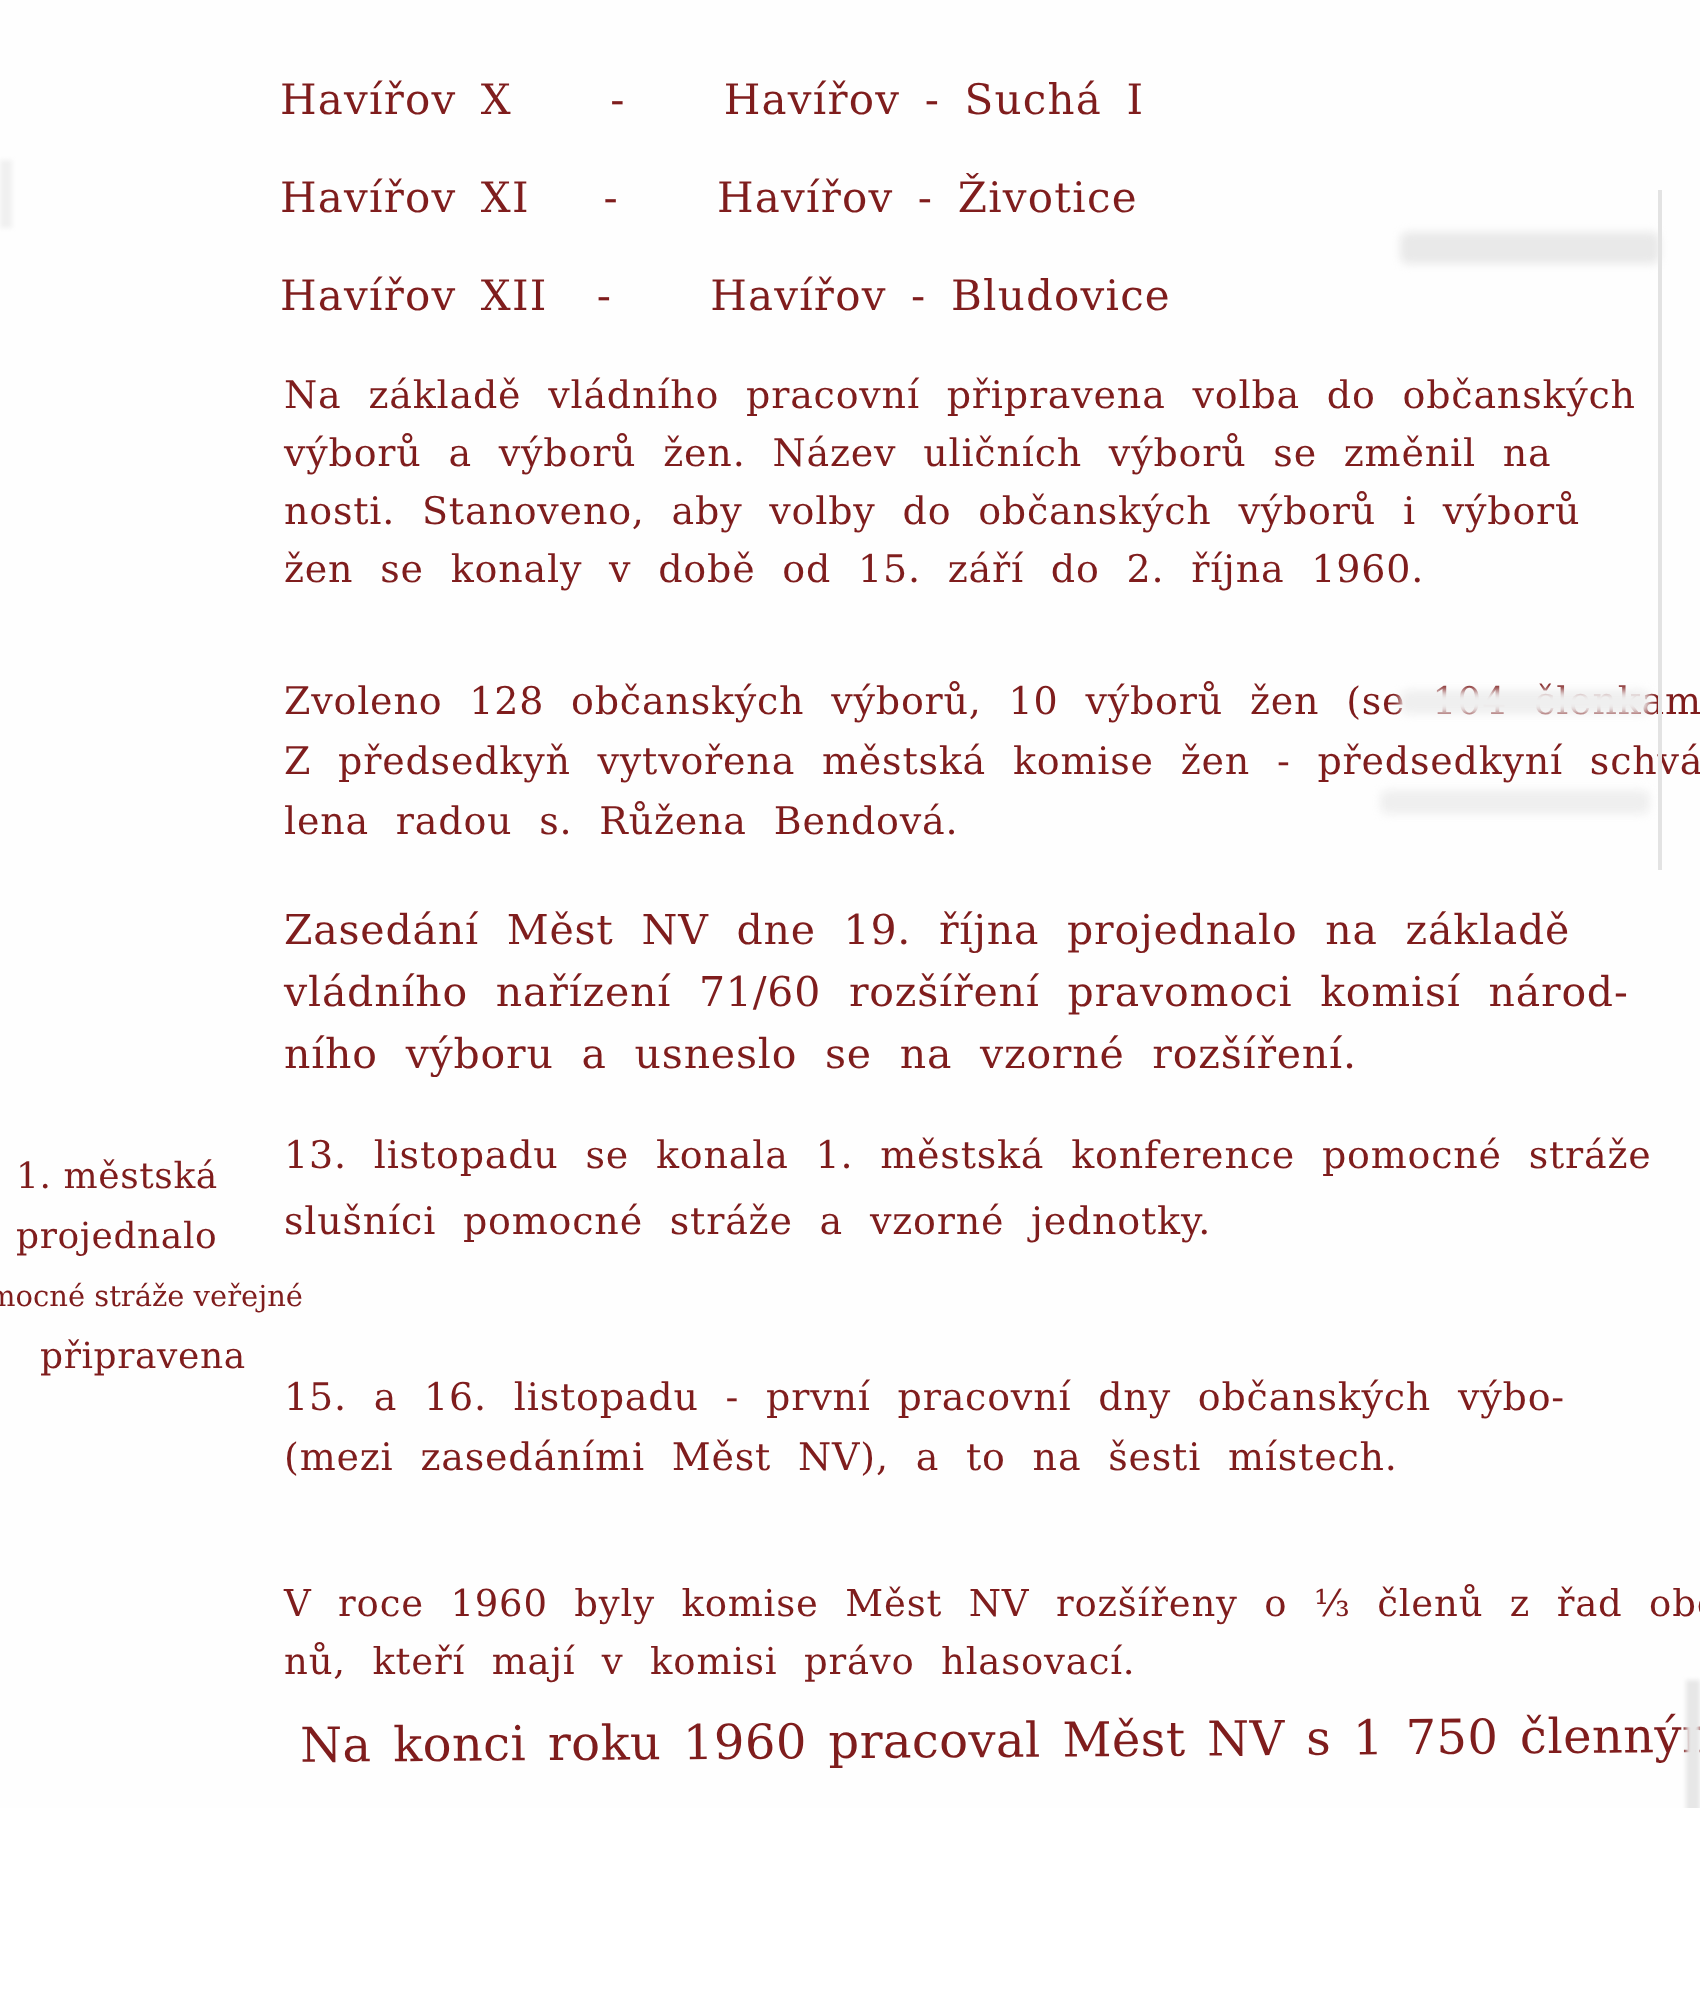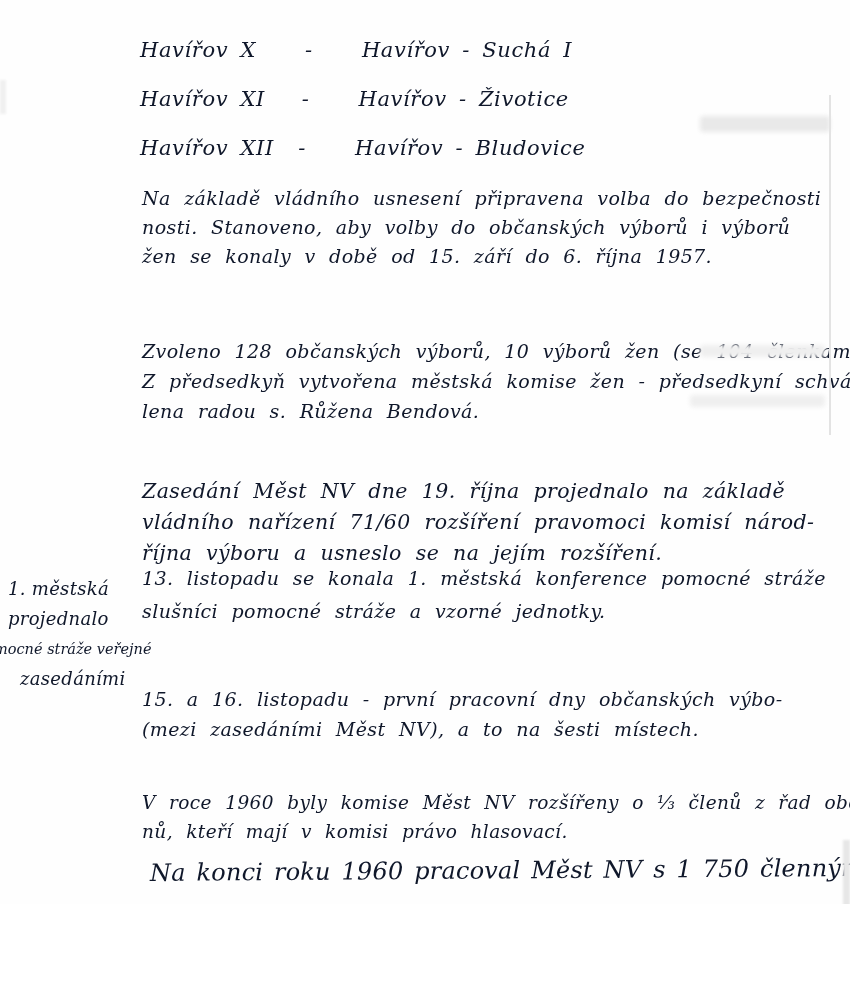--- a/index.html
+++ b/index.html
@@ -6,23 +6,22 @@
     margin: 0;
     padding: 0;
     background: #ffffff;
   }
   #scan-page {
     position: relative;
     width: 850px;
     height: 904px;
     background: #fefefe;
     overflow: hidden;
-    color: #0f172a;
+    color: #7f1d1d;
     font-family: "DejaVu Serif", serif;
-    font-style: italic;
   }
   .line { white-space: pre; }
 
   
   #district-list {
     position: absolute;
     left: 140px;
     top: 26px;
     font-size: 21px;
     line-height: 49px;
@@ -47,21 +46,21 @@
   .para {
     position: absolute;
     left: 142px;
     width: 705px;
     font-size: 19px;
     letter-spacing: 0.4px;
     word-spacing: 7px;
   }
   #para-1 { top: 184px; line-height: 29px; }
   #para-2 { top: 336px; line-height: 30px; }
-  #para-3 { top: 476px; line-height: 31px; font-size: 20.5px; }
+  #para-3 { top: 450px; line-height: 31px; font-size: 20.5px; }
   #para-4 { top: 562px; line-height: 33px; }
   #para-5 { top: 684px; line-height: 30px; }
   #para-6 { top: 788px; line-height: 29px; font-size: 18.5px; }
 
   #closing-line {
     position: absolute;
     left: 150px;
     top: 856px;
     font-size: 24px;
     letter-spacing: 0.2px;
@@ -104,42 +103,43 @@
 <div id="scan-page">
 
   <div id="district-list">
     <div class="line">Havířov X    -    Havířov - Suchá I</div>
     <div class="line">Havířov XI   -    Havířov - Životice</div>
     <div class="line">Havířov XII  -    Havířov - Bludovice</div>
   </div>
 
 
   <div id="para-1" class="para">
-    <div class="line">Na základě vládního usnesení připravena volba do bezpečnosti</div>
+    <div class="line">Na základě vládního pracovní připravena volba do občanských</div>
+    <div class="line">výborů a výborů žen. Název uličních výborů se změnil na</div>
     <div class="line">nosti. Stanoveno, aby volby do občanských výborů i výborů</div>
-    <div class="line">žen se konaly v době od 15. září do 6. října 1957.</div>
+    <div class="line">žen se konaly v době od 15. září do 2. října 1960.</div>
   </div>
 
   <div id="para-2" class="para">
     <div class="line">Zvoleno 128 občanských výborů, 10 výborů žen (se 104 členkami).</div>
     <div class="line">Z předsedkyň vytvořena městská komise žen - předsedkyní schvá-</div>
     <div class="line">lena radou s. Růžena Bendová.</div>
   </div>
 
   <div id="para-3" class="para">
     <div class="line">Zasedání Měst NV dne 19. října projednalo na základě</div>
     <div class="line">vládního nařízení 71/60 rozšíření pravomoci komisí národ-</div>
-    <div class="line">října výboru a usneslo se na jejím rozšíření.</div>
+    <div class="line">ního výboru a usneslo se na vzorné rozšíření.</div>
   </div>
 
   <div id="margin-note-2" class="margin-note">
     <div class="line">1. městská</div>
     <div class="line">projednalo</div>
     <div class="line">mocné stráže veřejné</div>
-    <div class="line">zasedáními</div>
+    <div class="line">připravena</div>
   </div>
 
   <div id="para-4" class="para">
     <div class="line">13. listopadu se konala 1. městská konference pomocné stráže</div>
     <div class="line">slušníci pomocné stráže a vzorné jednotky.</div>
   </div>
 
   <div id="para-5" class="para">
     <div class="line">15. a 16. listopadu - první pracovní dny občanských výbo-</div>
     <div class="line">(mezi zasedáními Měst NV), a to na šesti místech.</div>

